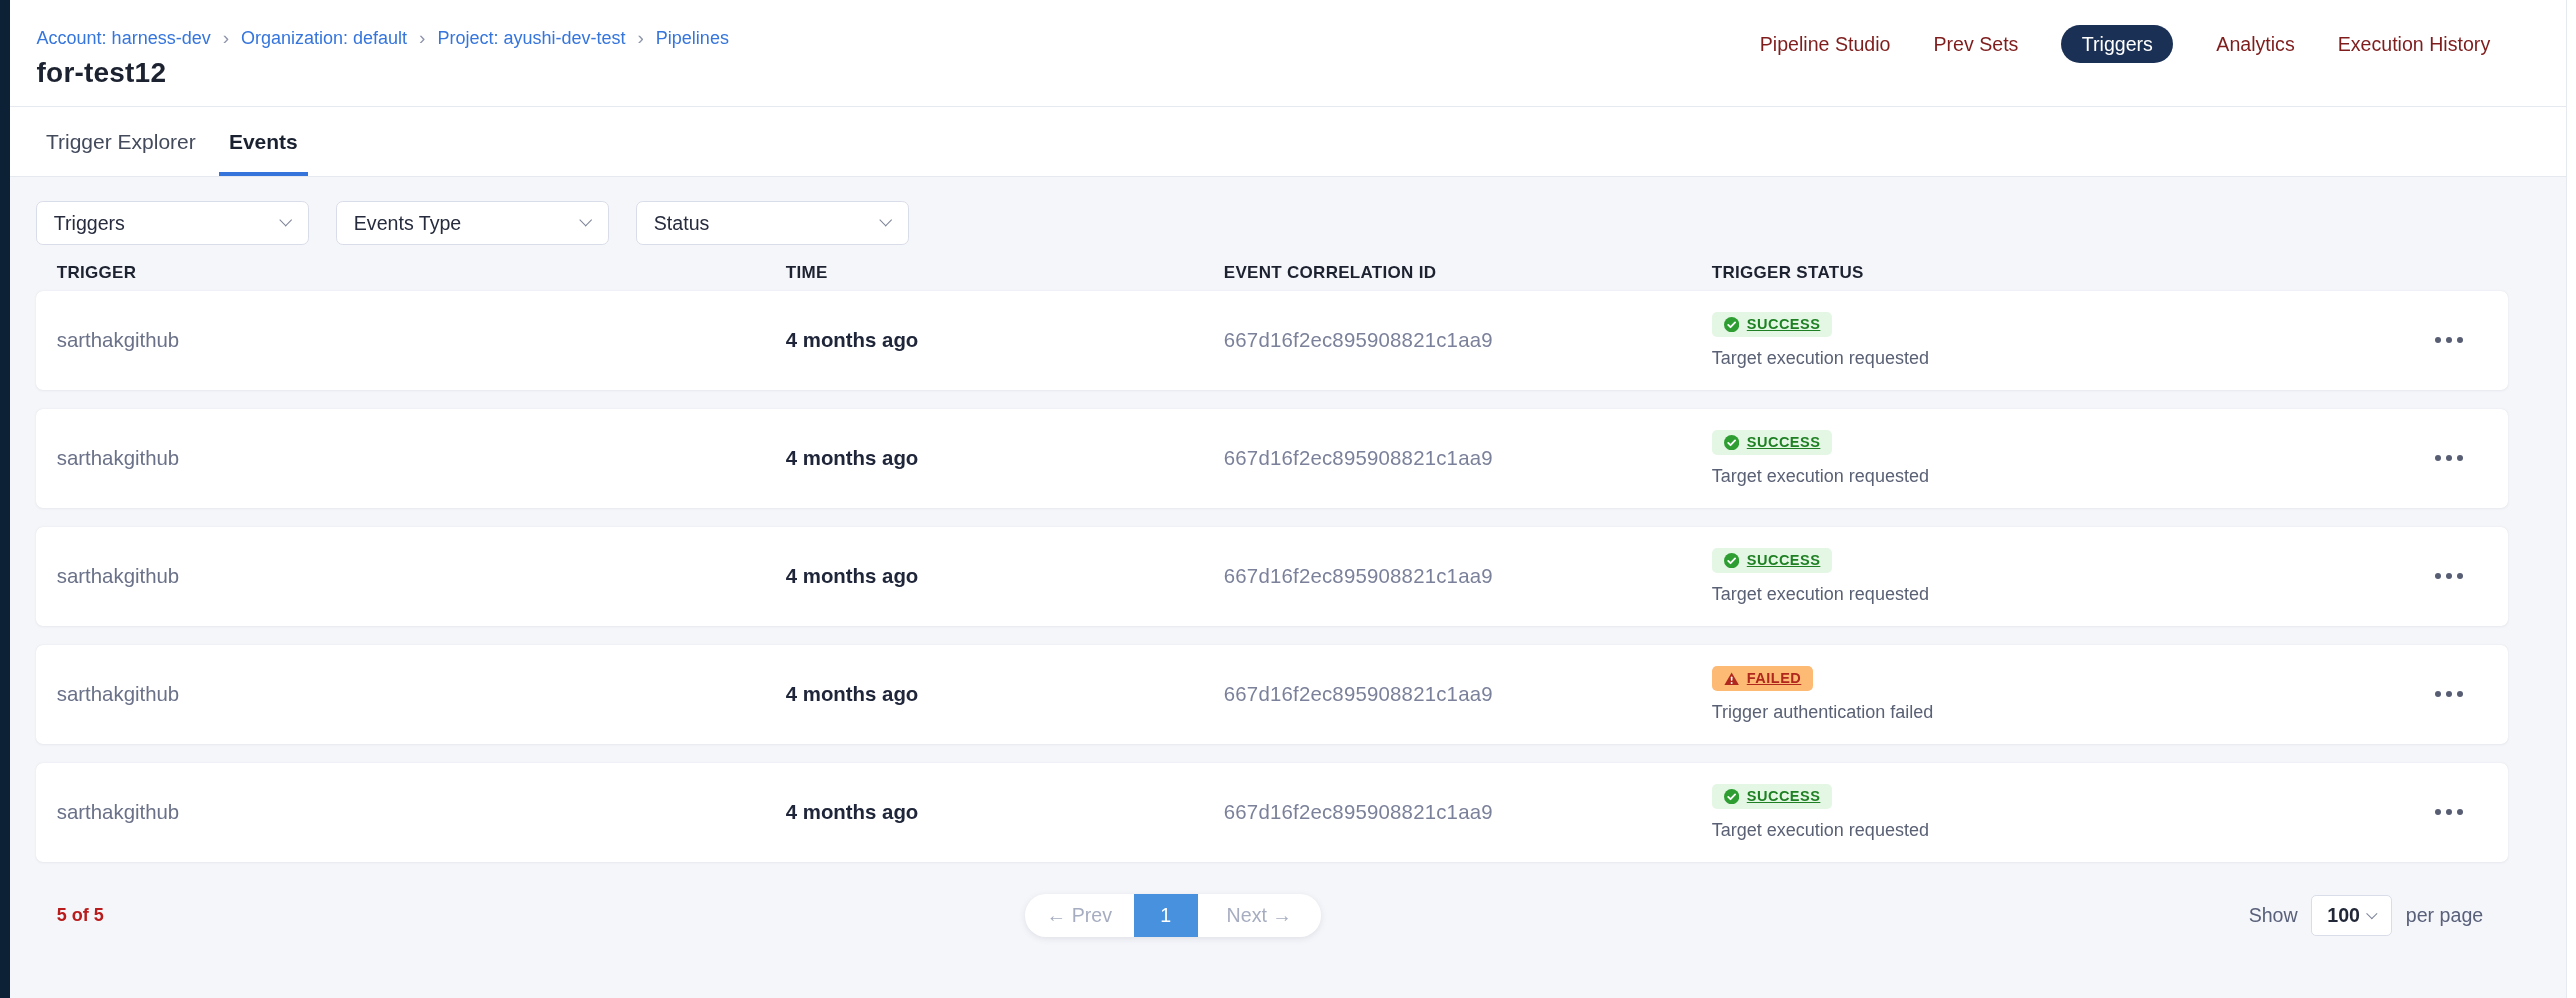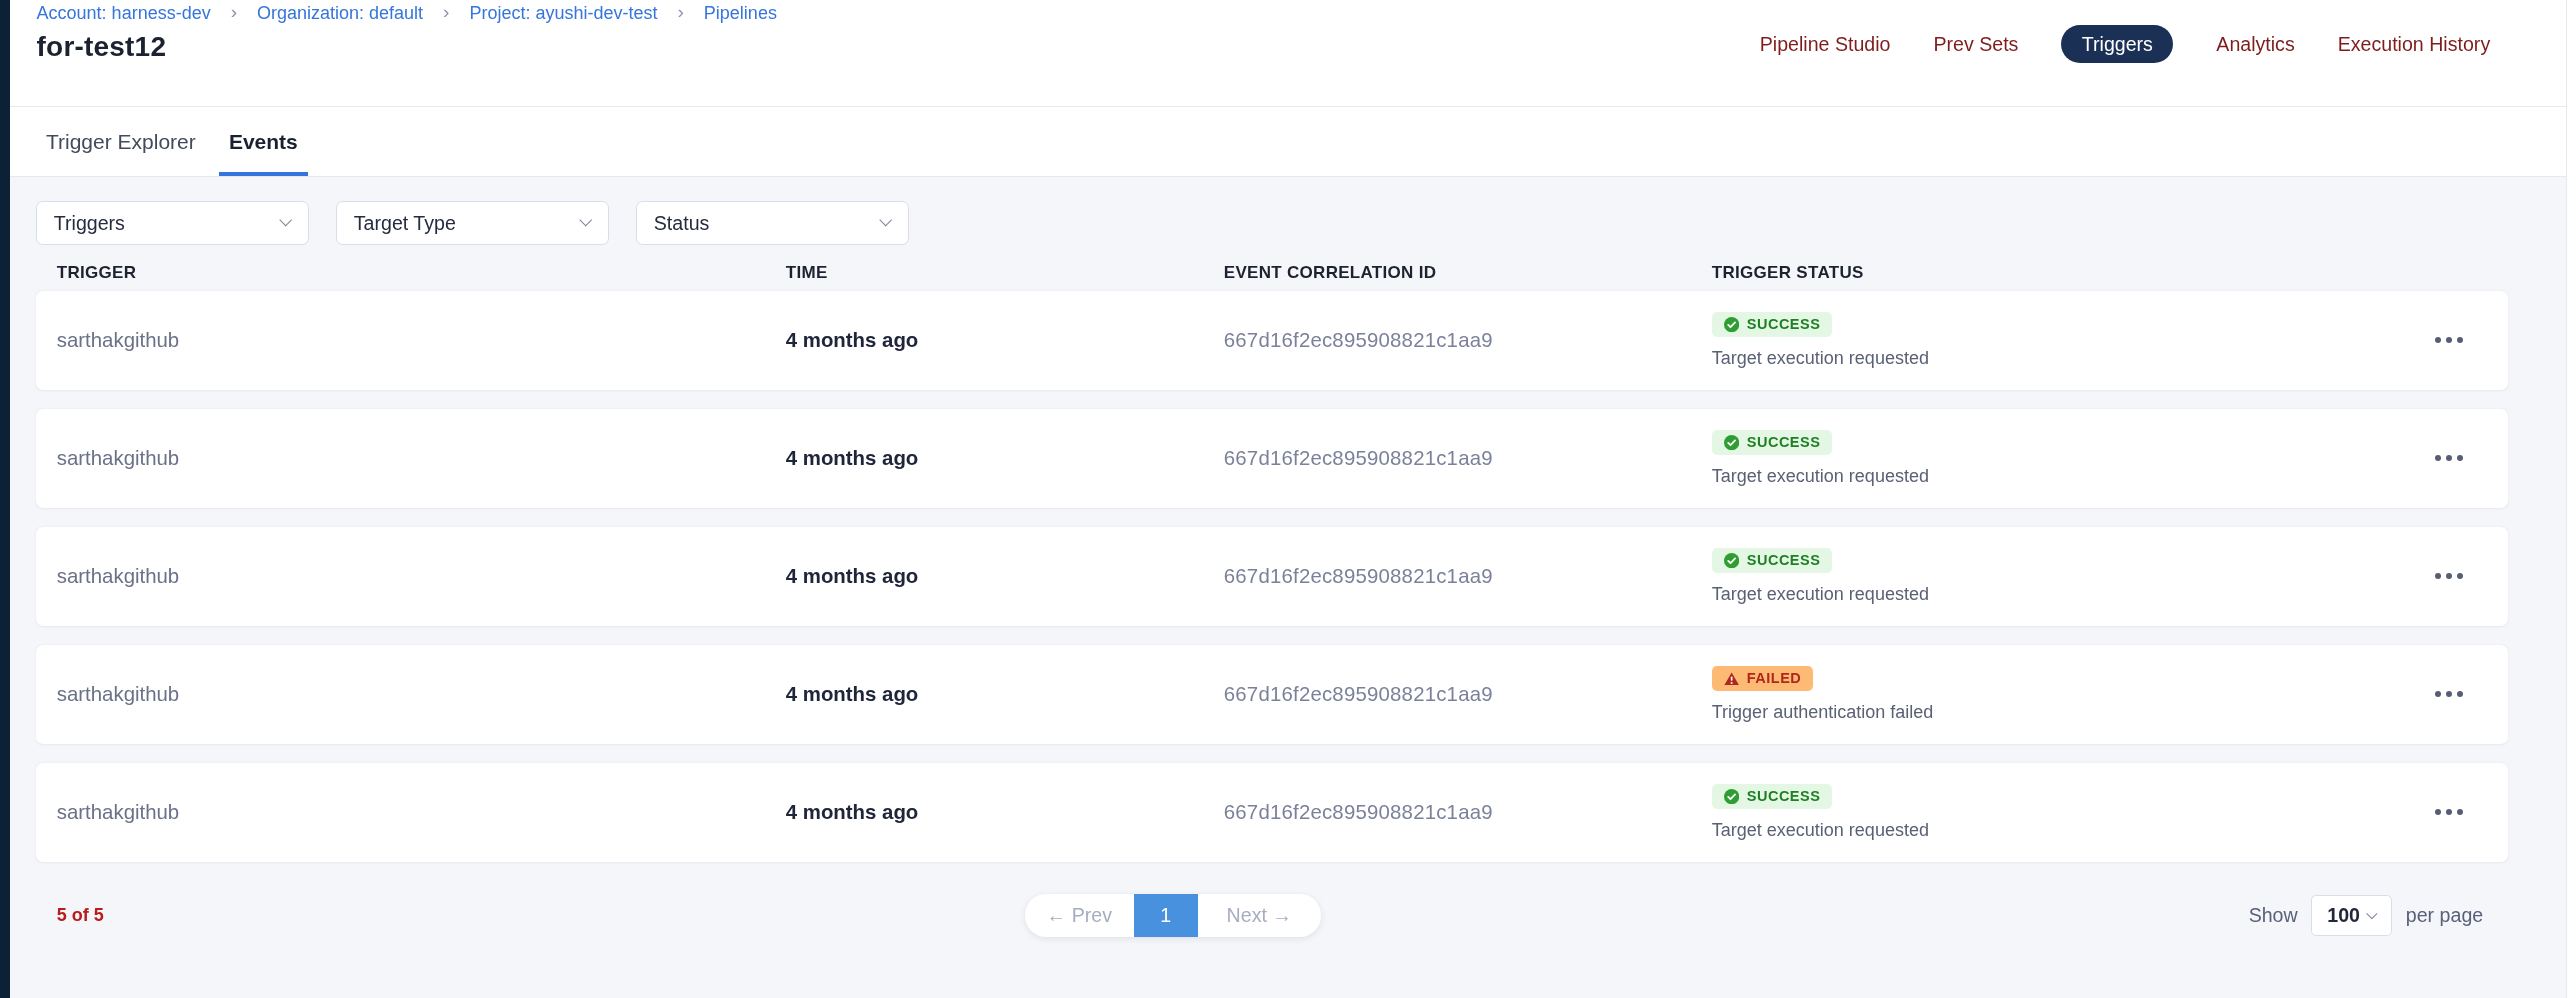--- a/index.html
+++ b/index.html
@@ -8,21 +8,21 @@
     font-family:"Liberation Sans","DejaVu Sans",sans-serif;
     background:#ffffff; color:#1d2332; position:relative;
   }
   
   .left-rail  { position:fixed; left:0; top:0; width:10.2px; height:998px; background:#0d2136; z-index:10; }
   .right-rail { position:fixed; right:0; top:0; width:10.2px; height:998px; background:#ffffff; border-left:0.9px solid #e7e9f1; z-index:10; }
   .main { margin-left:10.2px; width:2566px; height:998px; display:flex; flex-direction:column; }
 
   
   .page-header { height:107px; background:#fff; border-bottom:0.9px solid #e7e9f1; padding-left:26.4px; position:relative; flex:0 0 auto; }
-  .breadcrumbs { padding-top:2px; display:flex; align-items:flex-end; gap:20px; font-size:18px; }
+  .breadcrumbs { padding-top:28px; display:flex; align-items:flex-start; gap:12px; font-size:18px; }
   .crumb { color:#3575dc; cursor:pointer; white-space:nowrap; }
   .crumb-sep { color:#8d95ab; font-size:19px; line-height:1; padding-bottom:2.6px; }
   .page-title { margin-top:7.7px; font-size:28px; font-weight:700; color:#1c2230; letter-spacing:0.2px; }
   .top-nav { position:absolute; right:86px; top:25.6px; height:37px; display:flex; align-items:center; gap:43px; }
   .nav-link { font-size:19.6px; font-weight:500; color:#7f1d1d; cursor:pointer; white-space:nowrap; }
   .nav-link.pill { background:#1b3055; color:#ffffff; border-radius:20.4px; padding:7.7px 20.4px; }
 
   
   .tab-bar { height:70px; background:#fff; border-bottom:0.9px solid #e7e9f1; padding-left:25.6px; display:flex; gap:12.8px; flex:0 0 auto; }
   .tab { display:flex; align-items:center; padding:4.3px 10.2px 0 10.2px; font-size:21px; color:#424a5c; cursor:pointer; border-bottom:4.3px solid transparent; }
@@ -44,21 +44,21 @@
   .table-head .th { white-space:nowrap; }
 
   .rows { margin-top:5.1px; }
   .event-row { height:99px; background:#ffffff; border-radius:6.8px; margin-bottom:19px;
                box-shadow:0 0.9px 2.6px rgba(40,41,61,.06), 0 0 0.9px rgba(40,41,61,.08); cursor:pointer; }
   .cell-trigger { font-size:20.4px; color:#6a7188; }
   .cell-time { font-size:20.4px; font-weight:700; color:#20263a; }
   .cell-corr { font-size:20.4px; color:#7b819a; letter-spacing:0.2px; }
   .cell-status { display:flex; flex-direction:column; justify-content:center; align-items:flex-start; gap:11px; }
   .badge { display:inline-flex; align-items:center; gap:7.7px; padding:4.3px 12px; border-radius:5.1px;
-           font-size:14.5px; font-weight:700; letter-spacing:0.5px; }
+           font-size:14.5px; font-weight:700; letter-spacing:0.5px;text-decoration:underline; }
   .badge .ic { display:inline-flex; }
   .status-success .badge { background:#e4f7e4; color:#1e8023; }
   .status-failed  .badge { background:#fdba74; color:#b0281d; }
   .status-desc { font-size:18px; color:#5a6175; }
   .dots-btn { justify-self:center; display:flex; gap:5.1px; align-items:center; padding:8.5px; cursor:pointer; background:none; border:none; }
   .dots-btn i { width:6px; height:6px; border-radius:50%; background:#575d73; display:block; }
 
   
   .list-footer { margin-top:32px; height:43px; position:relative; }
   .count { position:absolute; left:21px; top:50%; transform:translateY(-50%); font-size:18px; font-weight:600; color:#b91c1c; }
@@ -109,21 +109,21 @@
   </div>
 
   <div class="content">
 
     <div class="filters">
       <div class="dropdown">
         <span class="dd-label">Triggers</span>
         <span class="chev"></span>
       </div>
       <div class="dropdown">
-        <span class="dd-label">Target Type</span>
+        <span class="dd-label">Events Type</span>
         <span class="chev"></span>
       </div>
       <div class="dropdown">
         <span class="dd-label">Status</span>
         <span class="chev"></span>
       </div>
     </div>
 
     <div class="table-head grid-cols">
       <div class="th">TRIGGER</div>

